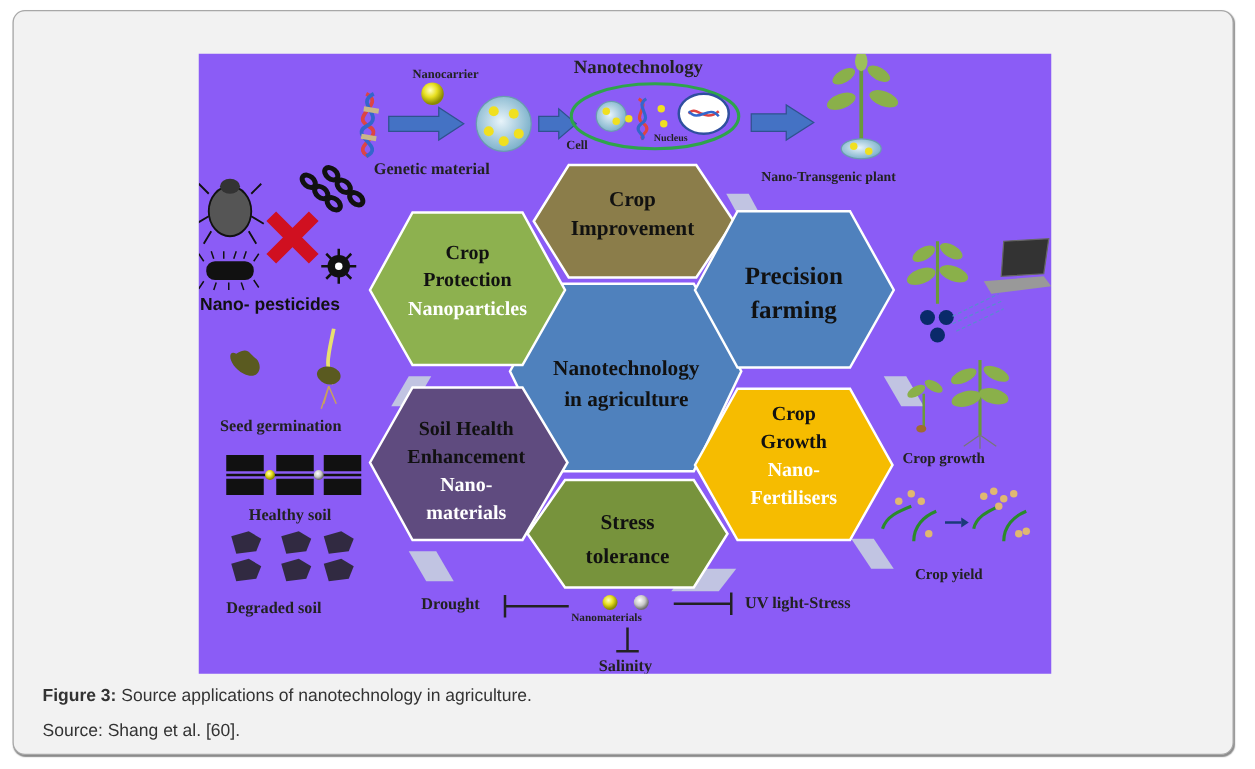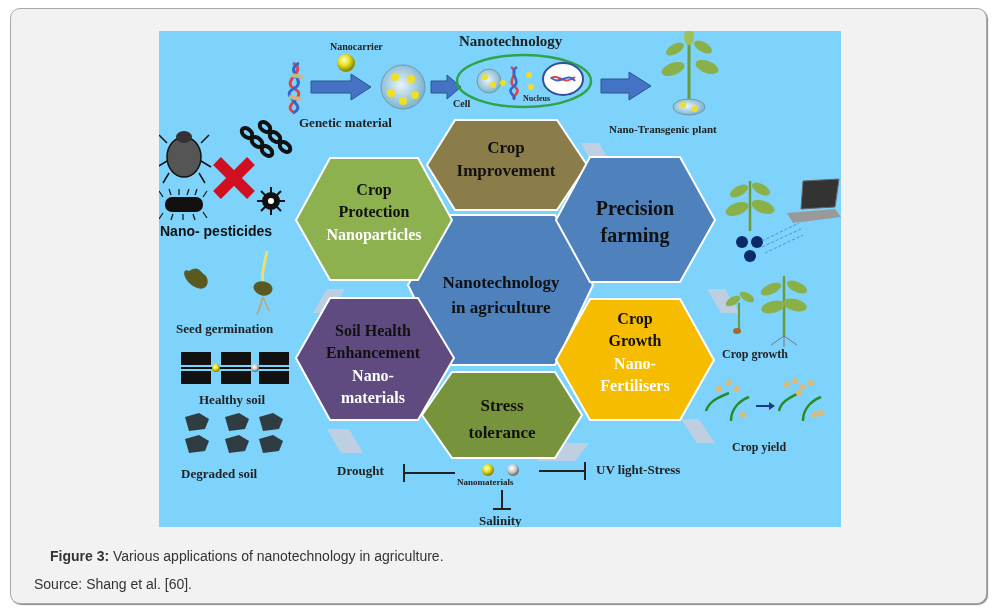--- a/index.html
+++ b/index.html
@@ -1,22 +1,22 @@
 <!DOCTYPE html>
 <html><head>
 <meta charset="utf-8">
 <style>
   html,body{margin:0;padding:0;background:#ffffff;}
   body{width:1004px;height:615px;position:relative;overflow:hidden;font-family:"Liberation Sans",sans-serif;}
   .panel{position:absolute;left:10px;top:8px;width:977px;height:596px;background:#f2f2f2;border:1px solid #a8a8a8;border-radius:10px;box-shadow:1px 1px 1px #8a8a8a;box-sizing:border-box;}
-  .figure{position:absolute;left:159px;top:31px;width:682px;height:496px;background:#7dd3fc;overflow:hidden;}
+  .figure{position:absolute;left:159px;top:43px;width:682px;height:496px;background:#8b5cf6;overflow:hidden;}
   .figure svg{position:absolute;left:0;top:0;}
   .serif{font-family:"Liberation Serif",serif;font-weight:bold;}
   .caption{position:absolute;left:34px;top:548px;font-size:14px;color:#333;}
-  .caption b{font-weight:bold;margin-left:16px;}
+  .caption b{font-weight:bold;}
   .source{position:absolute;left:34px;top:576px;font-size:14px;color:#333;}
 </style>
 </head>
 <body>
 
 <div class="panel"></div>
 
 <div class="figure">
 <svg width="682" height="496" viewBox="0 0 682 496" xmlns="http://www.w3.org/2000/svg">
   <defs>
@@ -246,14 +246,14 @@
   <circle cx="329" cy="439" r="6" fill="url(#ballY)"></circle>
   <circle cx="354" cy="439" r="6" fill="url(#ballG)"></circle>
   <text class="serif" x="298" y="454" font-size="9" fill="#222">Nanomaterials</text>
   <path d="M380 440 L426 440 M426 431 L426 449" stroke="#222" stroke-width="2"></path>
   <text class="serif" x="437" y="443" font-size="13" fill="#222">UV light-Stress</text>
   <path d="M343 459 L343 478 M334 478 L352 478" stroke="#222" stroke-width="2"></path>
   <text class="serif" x="320" y="494" font-size="13" fill="#222">Salinity</text>
 </svg>
 </div>
 
-<div class="caption"><b>Figure 3:</b><span> Various applications of nanotechnology in agriculture.</span></div>
+<div class="caption"><b>Figure 3:</b><span> Source applications of nanotechnology in agriculture.</span></div>
 <div class="source">Source: Shang et al. [60].</div>
 
 </body></html>

